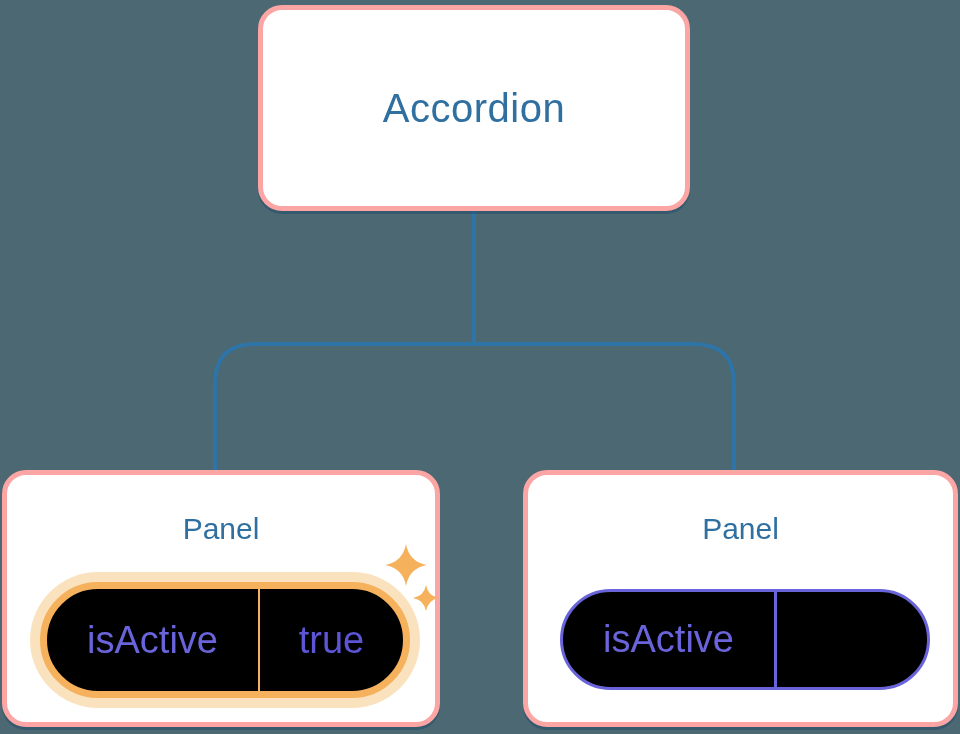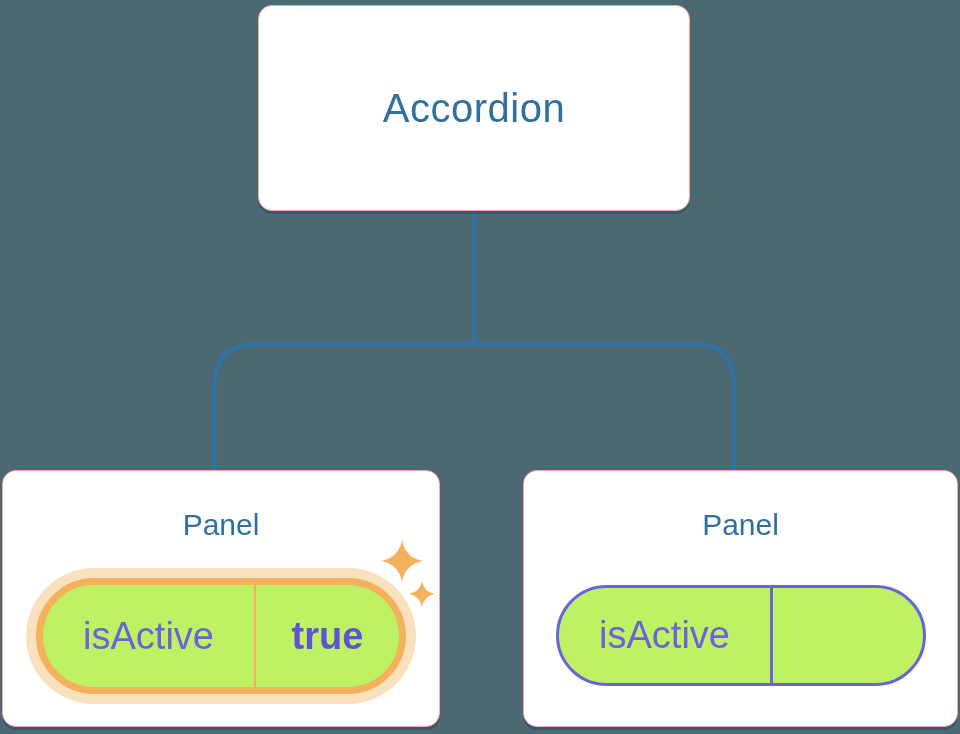--- a/index.html
+++ b/index.html
@@ -12,22 +12,22 @@
     font-family: "Liberation Sans", sans-serif;
   }
   .connector-svg {
     position: absolute;
     left: 0; top: 0;
     width: 960px; height: 734px;
   }
   .node {
     position: absolute;
     background: #FFFFFF;
-    border: 1px solid #fca5a5;
-    border-radius: 14px;
+    border: 5px solid #fca5a5;
+    border-radius: 24px;
     box-shadow: 0 3px 0 rgba(27, 72, 105, 0.45);
     box-sizing: border-box;
   }
   .root-node {
     left: 258px; top: 5px;
     width: 432px; height: 206px;
     display: flex;
     align-items: center;
     justify-content: center;
   }
@@ -48,21 +48,21 @@
     font-size: 30px;
     font-weight: 500;
     line-height: 1.2;
   }
   .pill {
     position: absolute;
     box-sizing: border-box;
     border-radius: 999px;
     display: flex;
     align-items: stretch;
-    background: #bef264;
+    background: #000000;
     overflow: hidden;
   }
   .pill-active {
     left: 33px; top: 107px;
     width: 370px; height: 116px;
     border: 7px solid #F5B15C;
     box-shadow: 0 0 0 10px #FAE2BE;
   }
   .pill-inactive {
     left: 32px; top: 114px;
@@ -74,21 +74,21 @@
     align-items: center;
     justify-content: center;
     font-size: 38px;
     color: #6A64DA;
   }
   .cell-key { flex: 0 0 211px; }
   .cell-value { flex: 1 1 auto; }
   .pill-active .cell-key   { border-right: 2px solid #F3B266; }
   .pill-inactive .cell-key { border-right: 3px solid #6A64DA; }
   .pill-active .cell-value {
-    font-weight: 700;
+    font-weight: 400;
     color: #5C55D4;
   }
   .sparkles {
     position: absolute;
     left: 372px; top: 66px;
     width: 66px; height: 82px;
   }
 </style>
 </head>
 <body>

